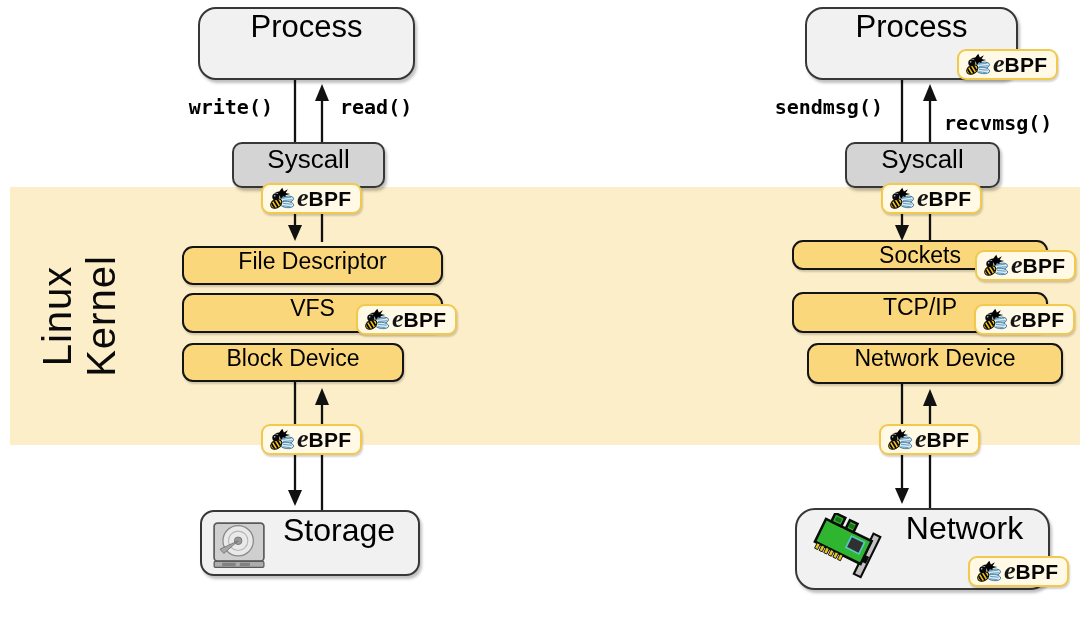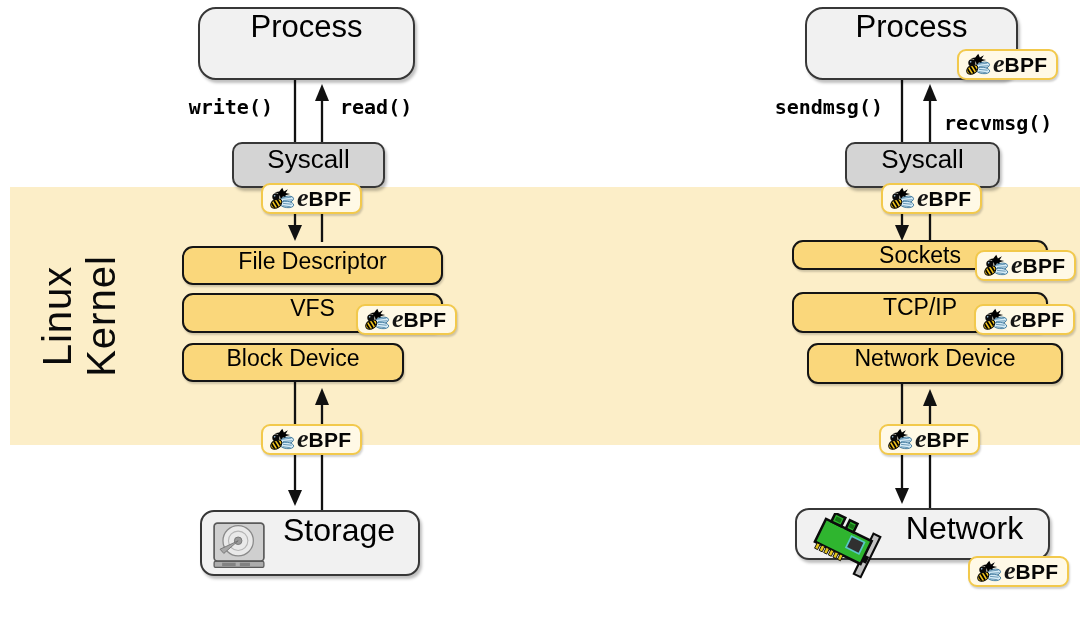--- a/index.html
+++ b/index.html
@@ -190,21 +190,21 @@
   <div class="box goldbox f23" style="left:792px;top:240px;width:256px;height:30px;">
     <span>Sockets</span>
   </div>
   <div class="box goldbox f23" style="left:792px;top:292px;width:256px;height:41px;">
     <span>TCP/IP</span>
   </div>
   <div class="box goldbox f23" style="left:792px;top:343px;width:256px;height:41px;margin-left:15px;">
     <span>Network Device</span>
   </div>
 
-  <div class="box graybox" style="left:795px;top:508px;width:255px;height:52px;border-radius:14px;">
+  <div class="box graybox" style="left:795px;top:508px;width:255px;height:82px;border-radius:20px;">
     <svg class="ep-icon" style="left:8px;top:3px;width:88px;height:66px;">
         <use href="#nic"></use>
       </svg>
     <span class="ep-label" style="left:92px;right:8px;">Network</span>
   </div>
 
   <div class="badge" style="left:261px;top:183px;">
     <svg class="bee">
         <use href="#bee"></use>
       </svg>

